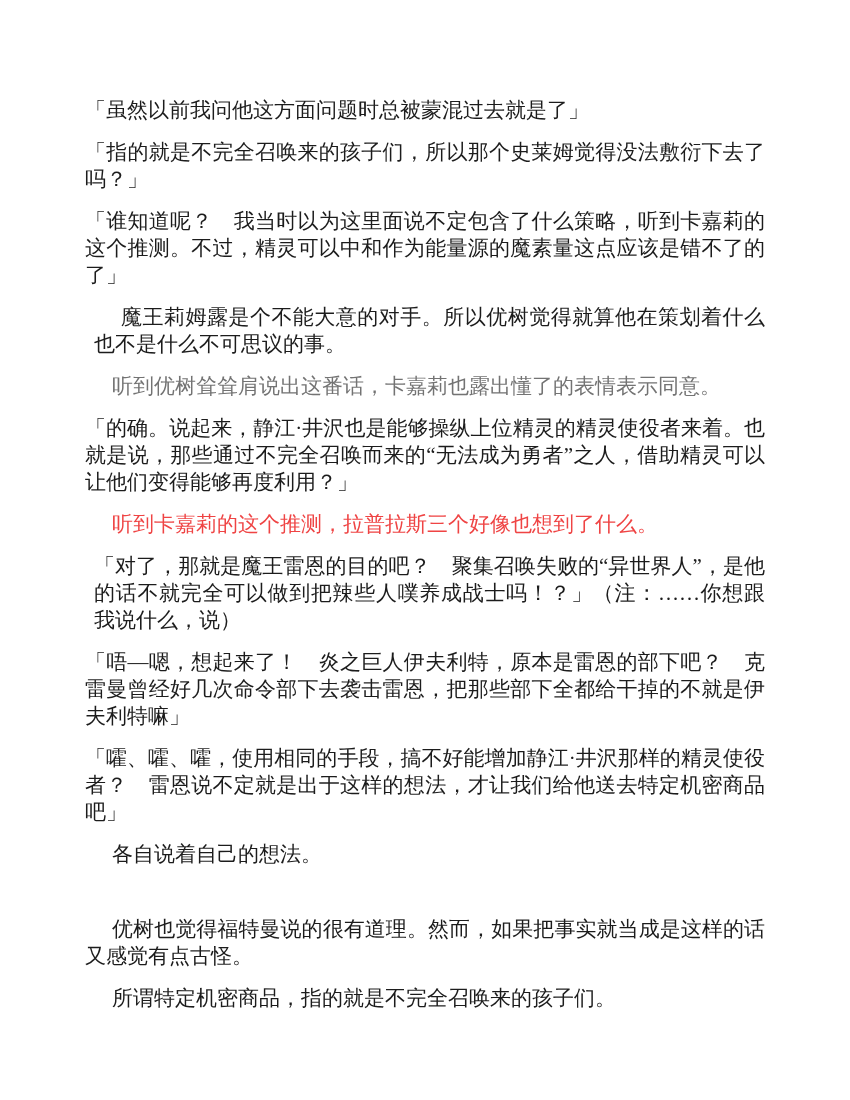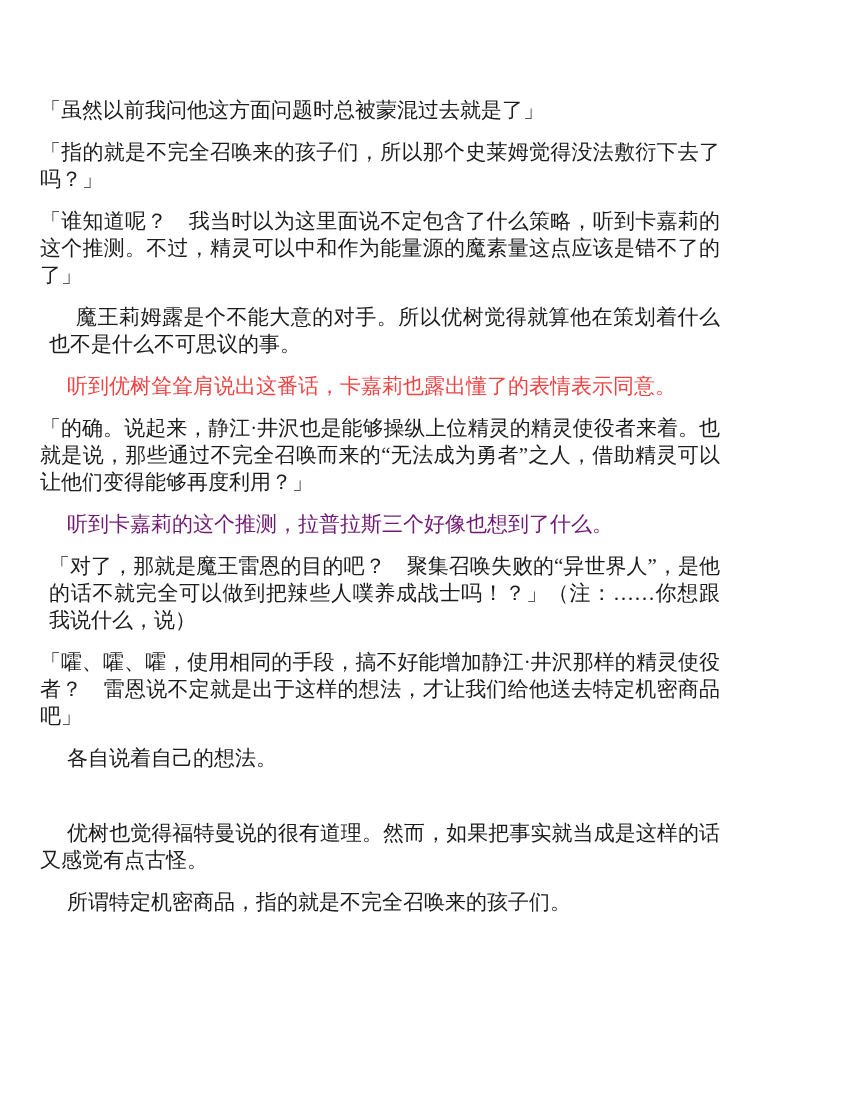--- a/index.html
+++ b/index.html
@@ -10,21 +10,21 @@
     width: 850px;
     height: 1100px;
     background: #ffffff;
     overflow: hidden;
     font-family: "Liberation Serif", "DejaVu Serif", serif;
   }
   .page {
     box-sizing: border-box;
     width: 850px;
     height: 1100px;
-    padding: 97px 85px 0 40px;
+    padding: 97px 85px 0 85px;
     background: #ffffff;
   }
   .text-column {
     width: 680px;
   }
   .para {
     margin: 0 0 15px 0;
     font-size: 21px;
     line-height: 27px;
     color: #1c1c1c;
@@ -42,22 +42,23 @@
 </style>
 </head>
 <body style="background: rgb(255, 255, 255);">
 
 <div class="page">
   <div class="text-column">
       <p class="para dialogue" style="color: rgb(28, 28, 28);">「虽然以前我问他这方面问题时总被蒙混过去就是了」</p>
       <p class="para dialogue" style="color: rgb(28, 28, 28);">「指的就是不完全召唤来的孩子们，所以那个史莱姆觉得没法敷衍下去了吗？」</p>
       <p class="para dialogue" style="color: rgb(28, 28, 28);">「谁知道呢？　我当时以为这里面说不定包含了什么策略，听到卡嘉莉的这个推测。不过，精灵可以中和作为能量源的魔素量这点应该是错不了的了」</p>
       <p class="para narration" style="color: rgb(28, 28, 28); margin-left: 9px;">魔王莉姆露是个不能大意的对手。所以优树觉得就算他在策划着什么也不是什么不可思议的事。</p>
-      <p class="para narration" style="color: #ef4444;">听到优树耸耸肩说出这番话，卡嘉莉也露出懂了的表情表示同意。</p>
+      <p class="para narration" style="color: #737373;">听到优树耸耸肩说出这番话，卡嘉莉也露出懂了的表情表示同意。</p>
       <p class="para dialogue" style="color: rgb(28, 28, 28);">「的确。说起来，静江·井沢也是能够操纵上位精灵的精灵使役者来着。也就是说，那些通过不完全召唤而来的“无法成为勇者”之人，借助精灵可以让他们变得能够再度利用？」</p>
-      <p class="para narration" style="color: #701a75;">听到卡嘉莉的这个推测，拉普拉斯三个好像也想到了什么。</p>
+      <p class="para narration" style="color: #ef4444;">听到卡嘉莉的这个推测，拉普拉斯三个好像也想到了什么。</p>
       <p class="para dialogue" style="color: rgb(28, 28, 28); margin-left: 9px;">「对了，那就是魔王雷恩的目的吧？　聚集召唤失败的“异世界人”，是他的话不就完全可以做到把辣些人噗养成战士吗！？」（注：……你想跟我说什么，说）</p>
+      <p class="para dialogue" style="color: rgb(28, 28, 28);">「唔—嗯，想起来了！　炎之巨人伊夫利特，原本是雷恩的部下吧？　克雷曼曾经好几次命令部下去袭击雷恩，把那些部下全都给干掉的不就是伊夫利特嘛」</p>
       <p class="para dialogue" style="color: rgb(28, 28, 28);">「嚯、嚯、嚯，使用相同的手段，搞不好能增加静江·井沢那样的精灵使役者？　雷恩说不定就是出于这样的想法，才让我们给他送去特定机密商品吧」</p>
       <p class="para narration" style="color: rgb(28, 28, 28);">各自说着自己的想法。</p>
       <p class="para narration" style="color: rgb(28, 28, 28); margin-top: 48px;">优树也觉得福特曼说的很有道理。然而，如果把事实就当成是这样的话又感觉有点古怪。</p>
       <p class="para narration" style="color: rgb(28, 28, 28); margin-top: 8px;">所谓特定机密商品，指的就是不完全召唤来的孩子们。</p>
     </div>
 </div>
 
 </body></html>

